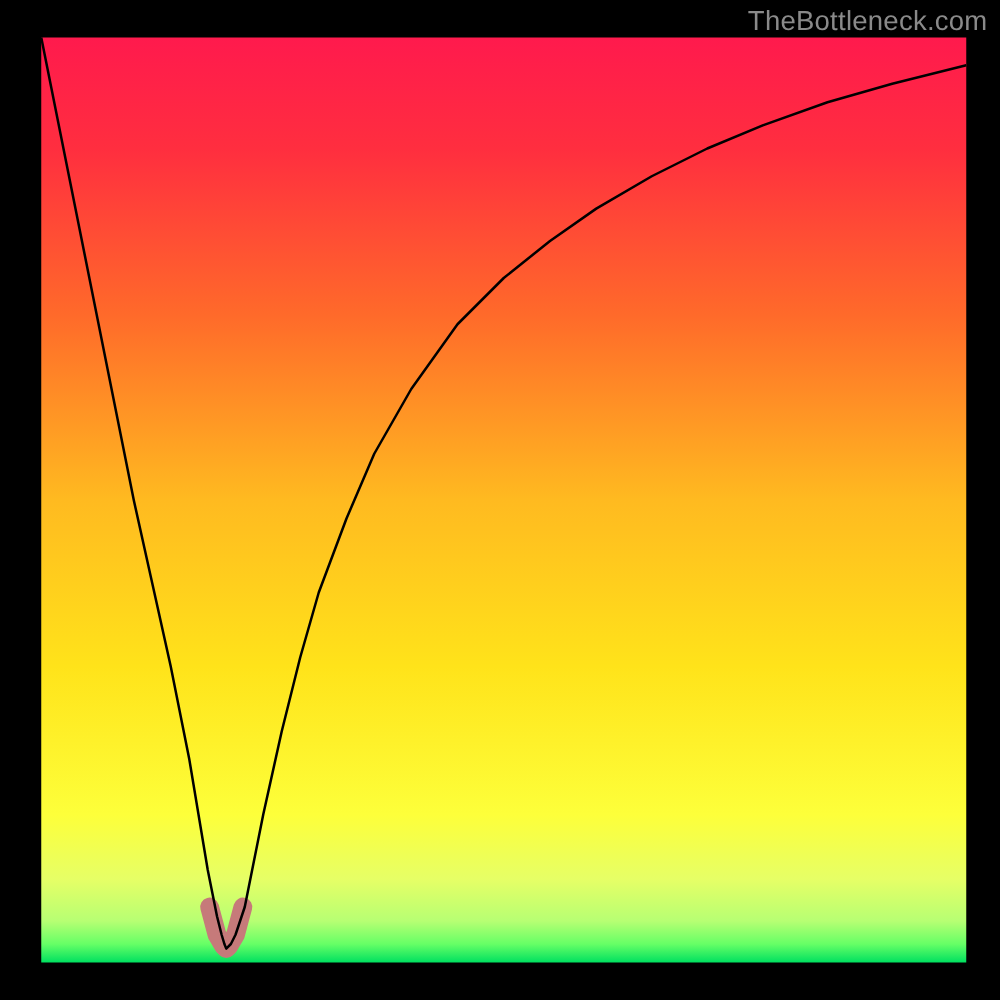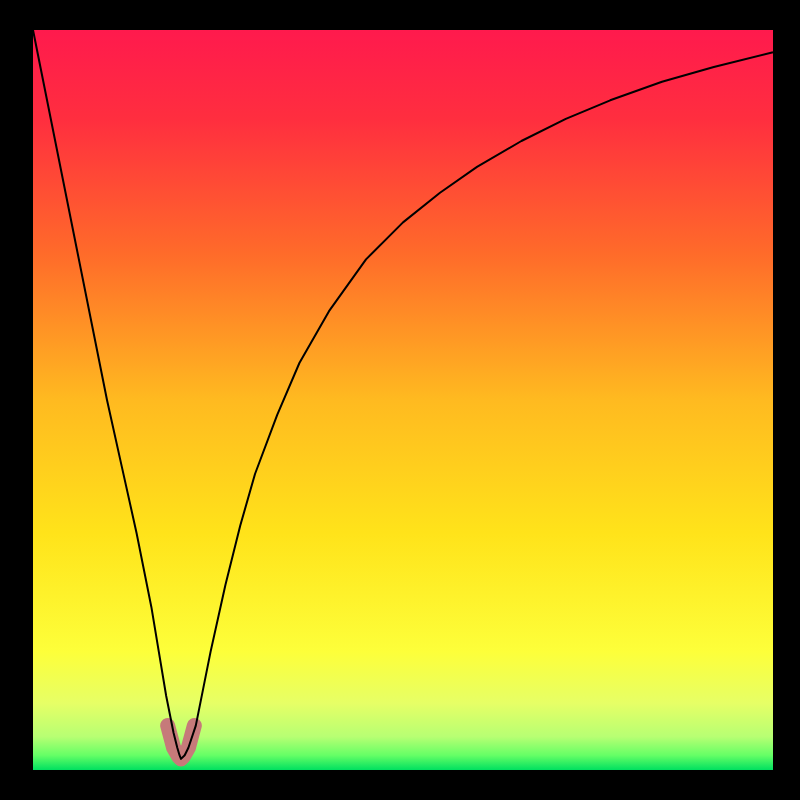--- a/index.html
+++ b/index.html
@@ -28,20 +28,21 @@
     letter-spacing: 0.2px;
   }
   svg {
     display: block;
   }
 </style>
 </head>
 <body>
 
 <div class="frame">
+  <div class="watermark">TheBottleneck.com</div>
   <svg id="plot-svg" width="800" height="800" viewBox="0 0 800 800">
       <defs>
         <linearGradient id="bg-grad" x1="0" y1="0" x2="0" y2="1">
           <stop offset="0%" stop-color="#ff1a4d"></stop>
           <stop offset="12%" stop-color="#ff2e3f"></stop>
           <stop offset="30%" stop-color="#ff6a2a"></stop>
           <stop offset="50%" stop-color="#ffba20"></stop>
           <stop offset="68%" stop-color="#ffe31a"></stop>
           <stop offset="84%" stop-color="#fdff3a"></stop>
           <stop offset="91%" stop-color="#e6ff66"></stop>

